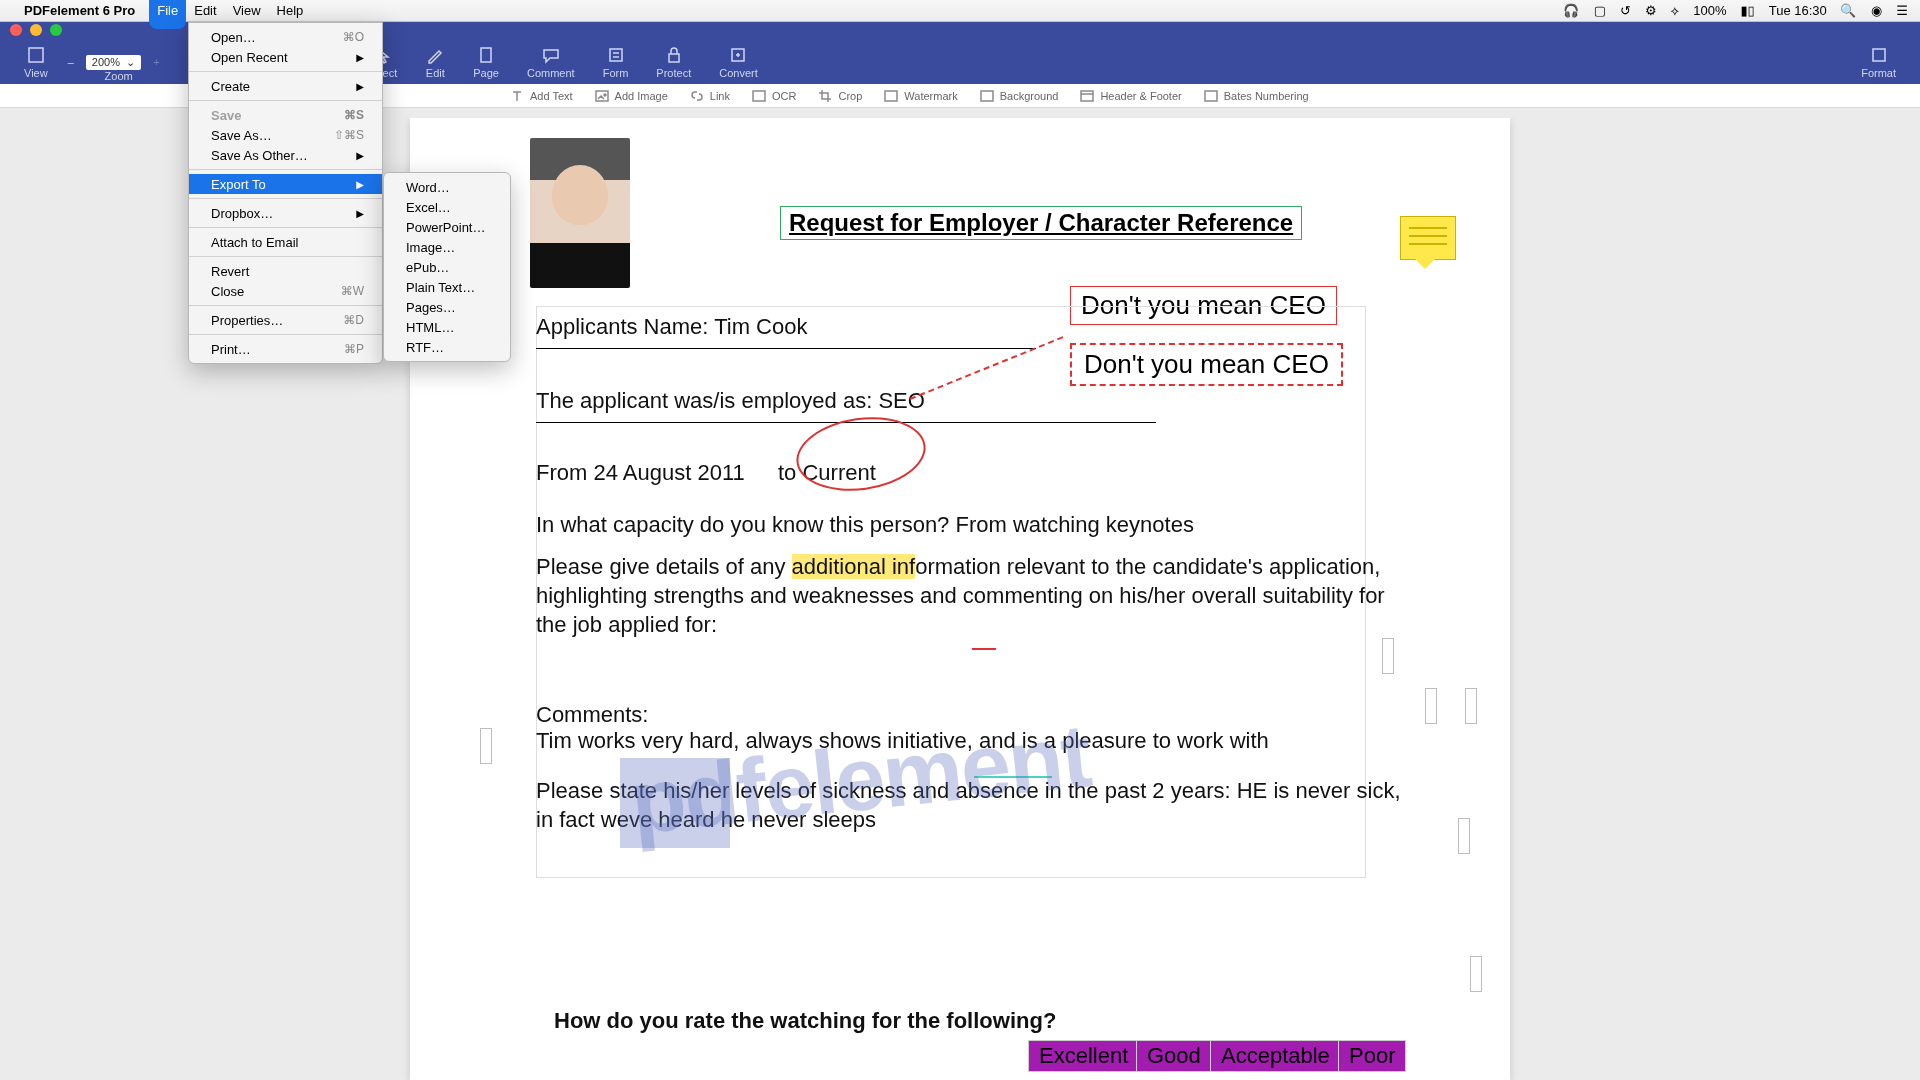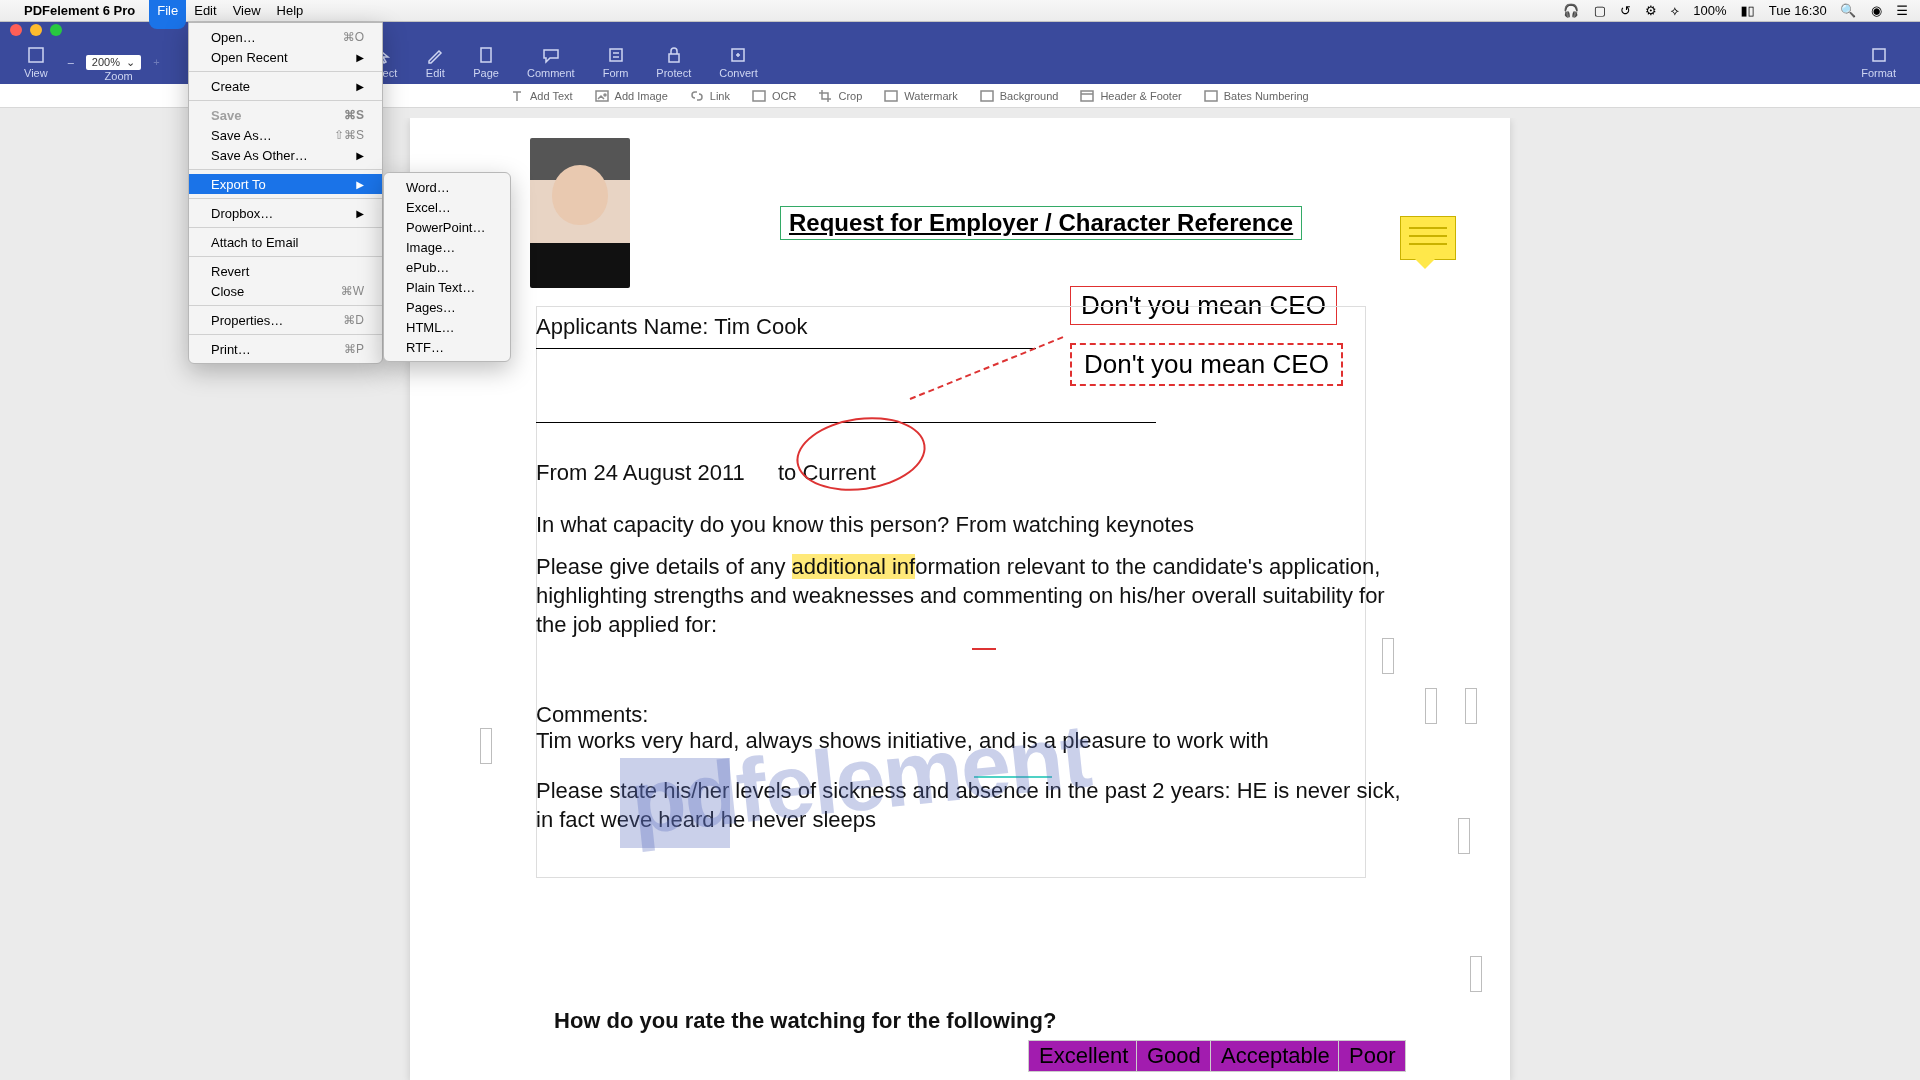--- a/index.html
+++ b/index.html
@@ -342,20 +342,21 @@
       </div>
 
     <div class="note-solid">Don't you mean CEO</div>
     <div class="note-dashed">Don't you mean CEO</div>
 
     <div class="body-text line-box" style="top:188px; width:830px; height:572px; border-color:#ddd;"></div>
 
     <div class="body-text" style="top:194px">Applicants Name: Tim Cook</div>
     <div class="body-text hr" style="top:230px; width:500px"></div>
 
+    <div class="body-text" style="top:268px">The applicant was/is employed as: SEO</div>
     <div class="body-text hr" style="top:304px; width:620px"></div>
 
     <div class="body-text" style="top:340px">From 24 August 2011</div>
     <div class="body-text" style="top:340px; left:368px">to Current</div>
 
     <div class="circle-annot" style="top:300px; left:386px"></div>
     <div class="dash-line" style="top:280px; left:500px; width:165px; transform:rotate(-22deg); transform-origin:left"></div>
 
     <div class="body-text" style="top:392px">In what capacity do you know this person? From watching keynotes</div>
 

